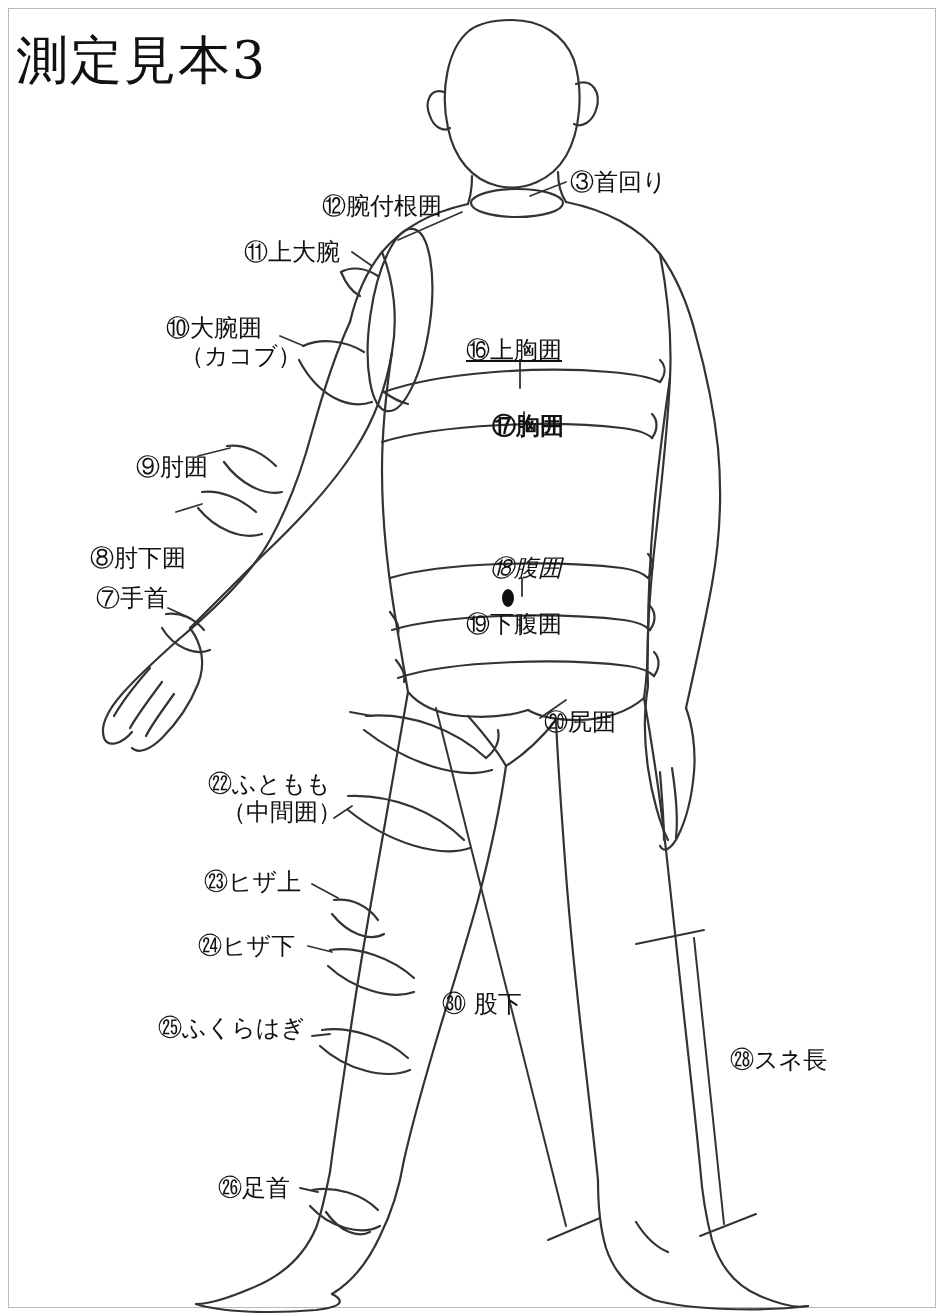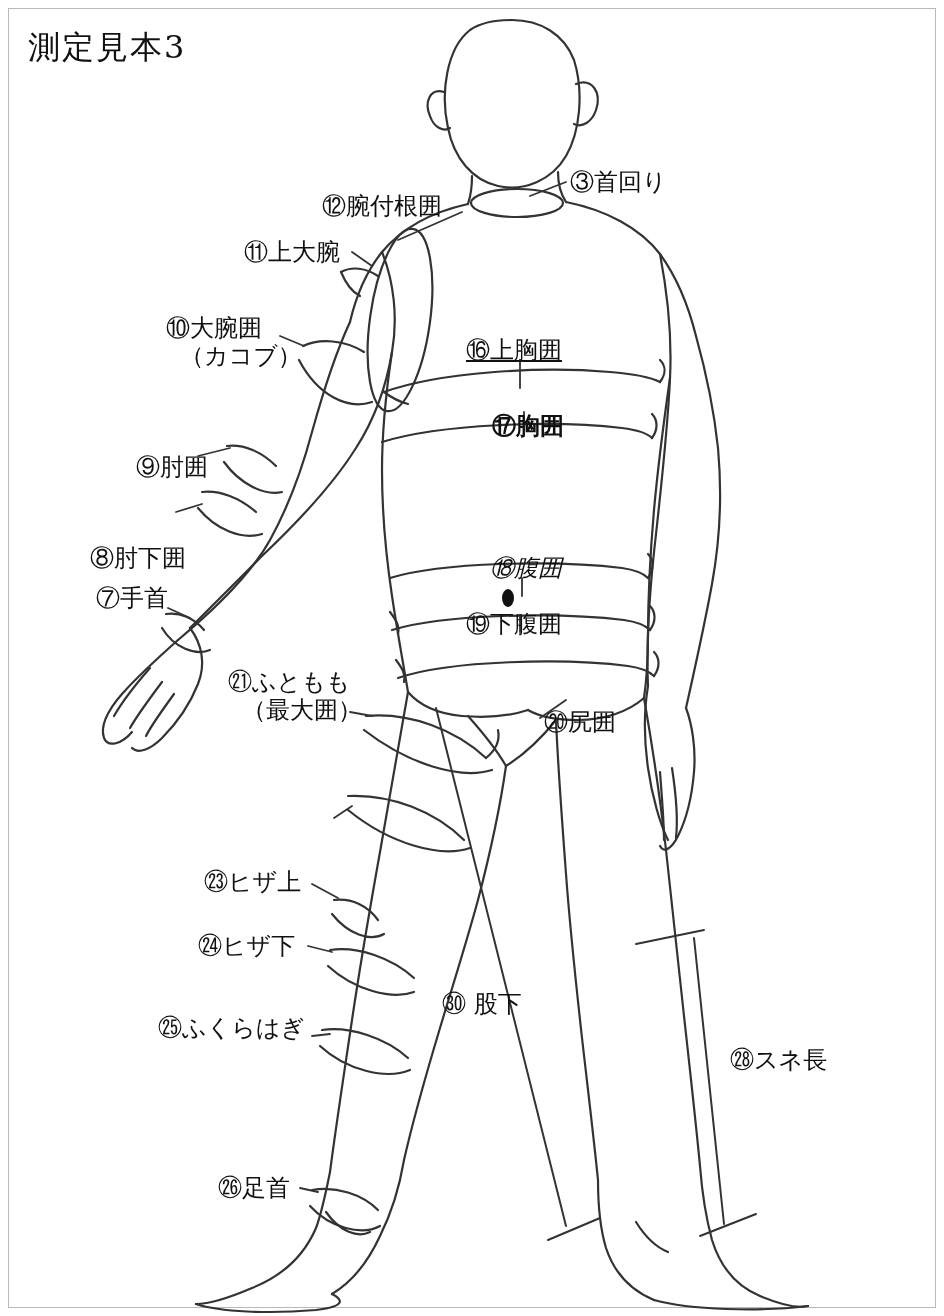--- a/index.html
+++ b/index.html
@@ -19,23 +19,23 @@
     position: absolute;
     left: 8px;
     top: 8px;
     width: 928px;
     height: 1300px;
     border: 1px solid #b9b9b9;
     box-sizing: border-box;
   }
   #title {
     position: absolute;
-    left: 28px;
+    left: 16px;
     top: 26px;
-    font-size: 32px;
+    font-size: 52px;
     letter-spacing: 2px;
     color: #111;
     font-family: "DejaVu Serif", serif;
     white-space: nowrap;
   }
   svg#figure {
     position: absolute;
     left: 0;
     top: 0;
     width: 944px;
@@ -252,25 +252,25 @@
     <span>⑩大腕囲</span>
     <span class="sub">（カコブ）</span>
   </div>
   <div class="lbl" style="left:466px; top:336px;text-decoration:underline;"><span>⑯上胸囲</span></div>
   <div class="lbl" style="left:492px; top:412px;font-weight:bold;"><span>⑰胸囲</span></div>
   <div class="lbl" style="left:136px; top:444px;margin-top:9px;"><span>⑨肘囲</span></div>
   <div class="lbl" style="left:90px; top:496px;margin-top:48px;"><span>⑧肘下囲</span></div>
   <div class="lbl" style="left:490px; top:554px;font-style:italic;"><span>⑱腹囲</span></div>
   <div class="lbl" style="left:96px; top:584px;"><span>⑦手首</span></div>
   <div class="lbl" style="left:466px; top:610px;"><span>⑲下腹囲</span></div>
-  <div class="lbl two" style="left:228px; top:668px;">
-    <span>㉑ふともも</span>
-    <span class="sub">（最大囲）</span>
+  <div class="lbl" style="left:544px; top:708px;"><span>⑳尻囲</span></div>
+  <div class="lbl two" style="left:208px; top:770px;">
+    <span>㉒ふともも</span>
+    <span class="sub">（中間囲）</span>
   </div>
-  <div class="lbl" style="left:544px; top:708px;"><span>⑳尻囲</span></div>
   <div class="lbl" style="left:204px; top:868px;"><span>㉓ヒザ上</span></div>
   <div class="lbl" style="left:198px; top:932px;"><span>㉔ヒザ下</span></div>
   <div class="lbl" style="left:442px; top:990px;"><span>㉚ 股下</span></div>
   <div class="lbl" style="left:158px; top:1014px;"><span>㉕ふくらはぎ</span></div>
   <div class="lbl" style="left:730px; top:1046px;"><span>㉘スネ長</span></div>
   <div class="lbl" style="left:218px; top:1174px;"><span>㉖足首</span></div>
 
 </div>
 
 </body></html>

